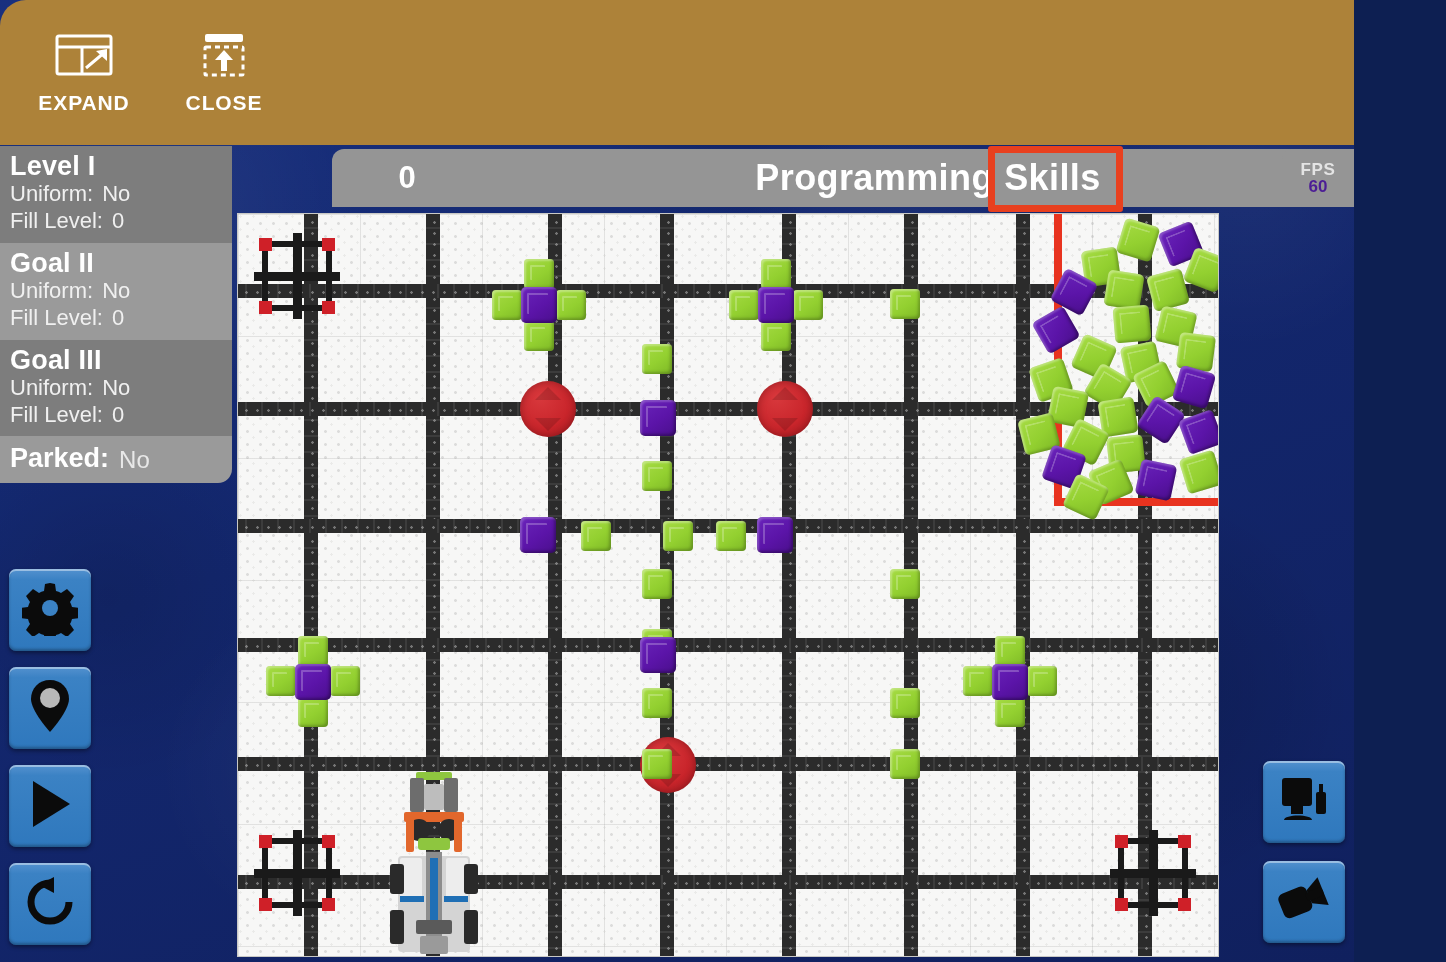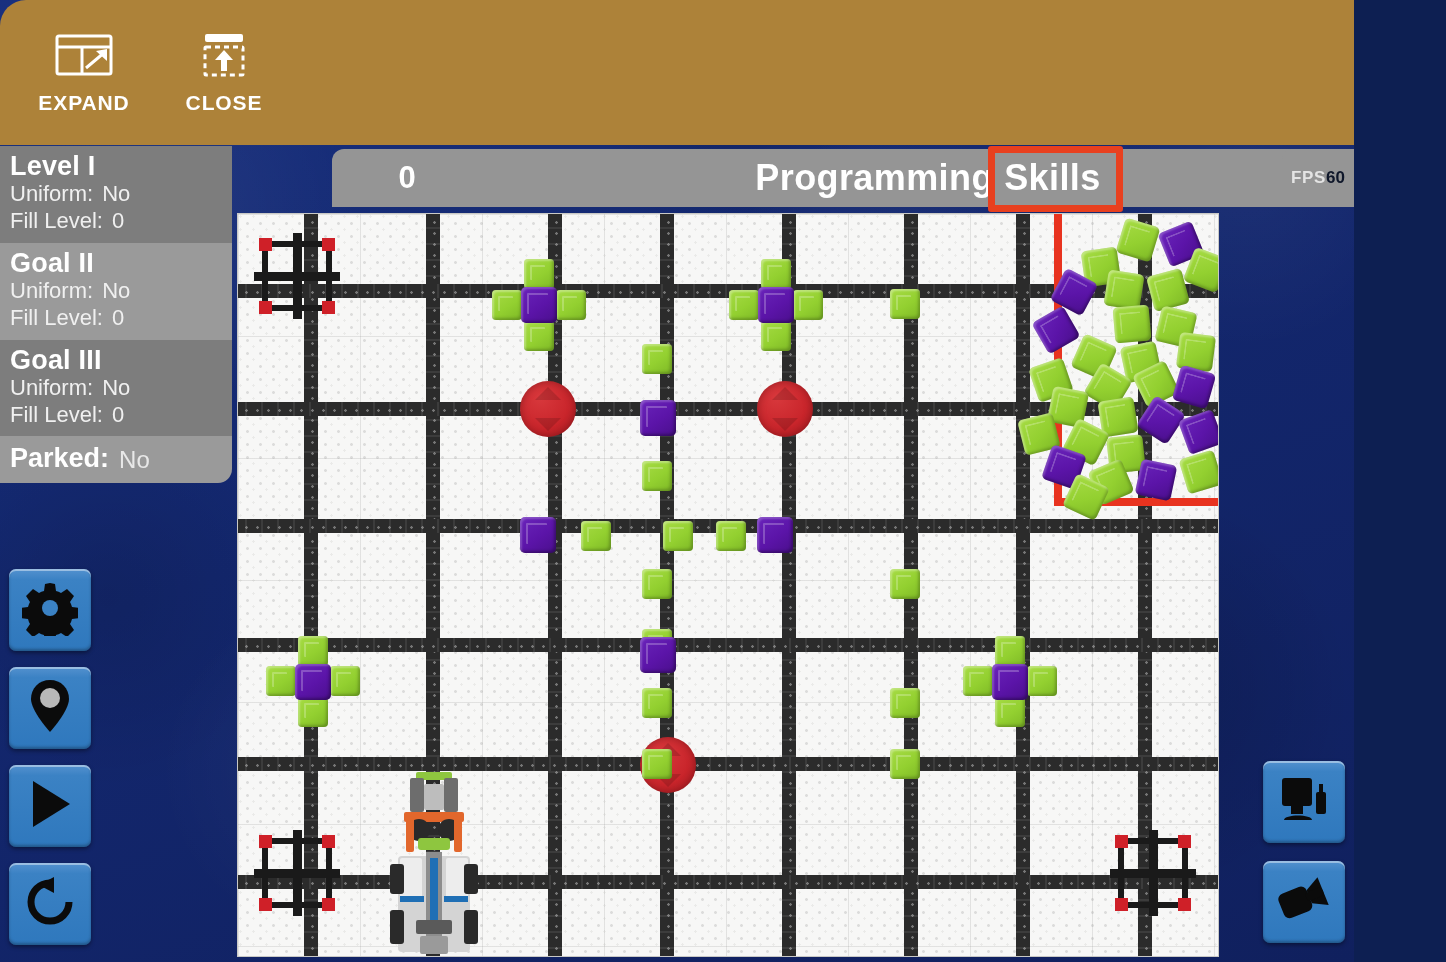--- a/index.html
+++ b/index.html
@@ -76,26 +76,26 @@
     border: 7px solid #e8401f; border-radius: 3px;
     z-index: 35; pointer-events: none;
   }
 
   
   .fps-box {
     position: absolute; right: 0; top: 149px;
     width: 72px; height: 58px;
     background: #959595;
     border-top-left-radius: 10px;
-    display: flex; 
+    display: flex; flex-direction: column;
     align-items: center; justify-content: center;
     z-index: 30; line-height: 1.02;
   }
   .fps-label { color: #e4e4e4; font-size: 17px; font-weight: bold; letter-spacing: .6px; }
-  .fps-value { color: #0f172a; font-size: 17px; font-weight: bold; }
+  .fps-value { color: #4c1d95; font-size: 17px; font-weight: bold; }
 
   
   .goals-panel {
     position: absolute; left: 0; top: 146px;
     width: 232px;
     border-bottom-right-radius: 14px;
     overflow: hidden; z-index: 32;
   }
   .goal-row { padding: 6px 10px 8px 10px; }
   .goal-row.odd  { background: #7d7d7d; }

